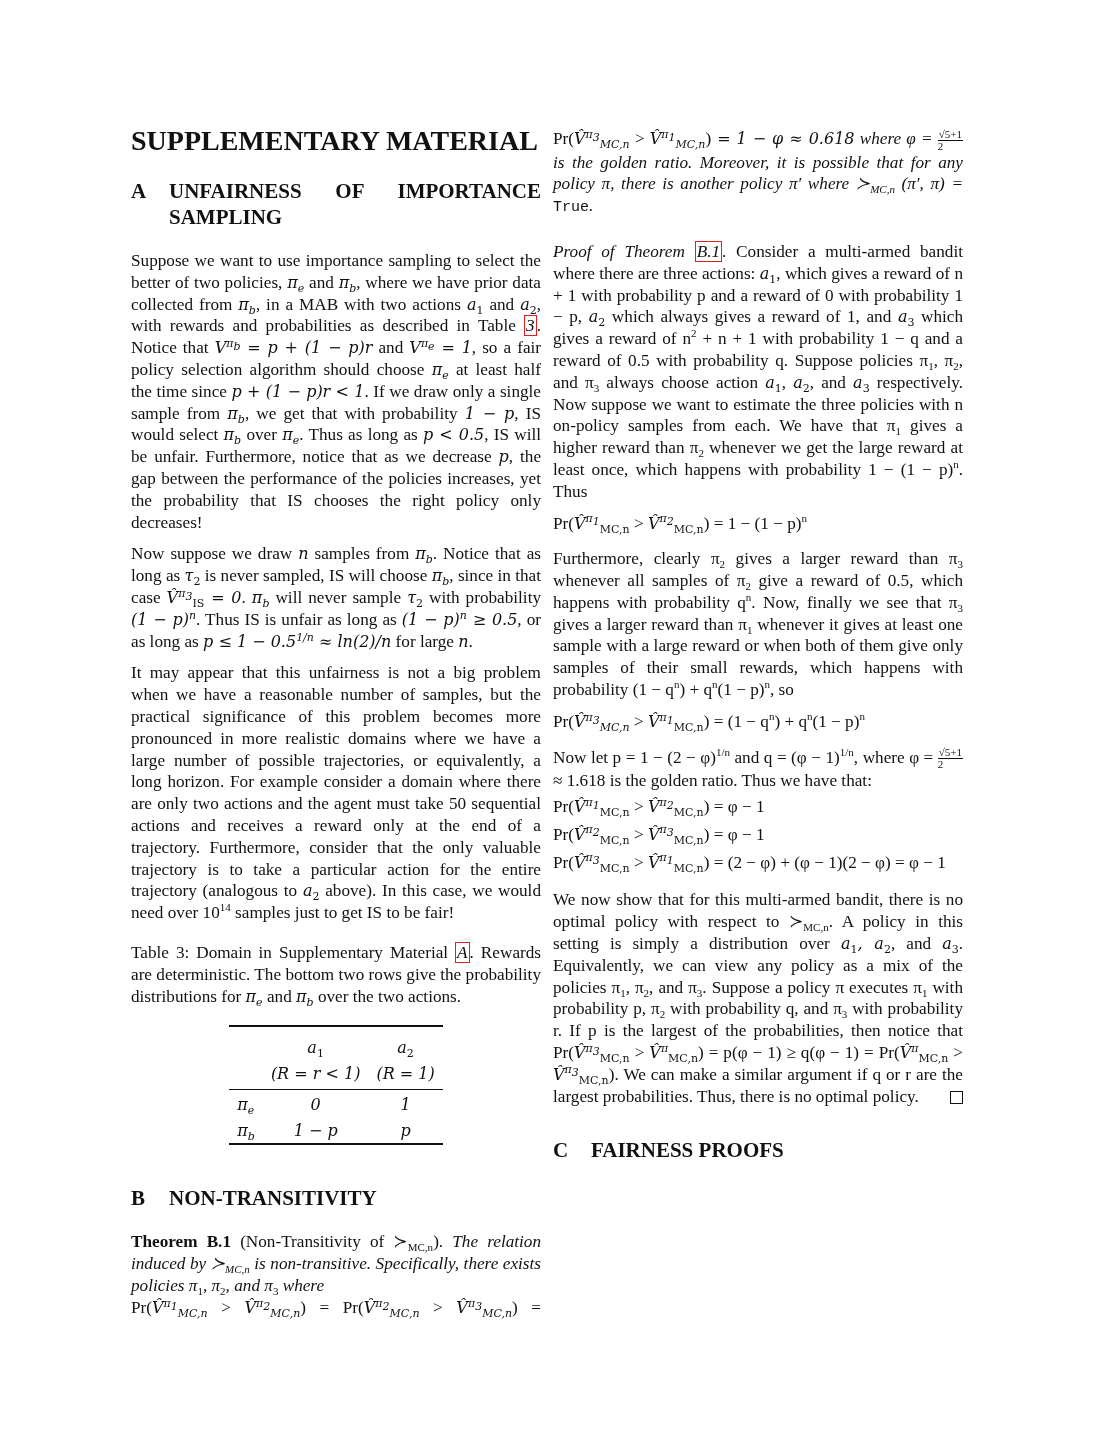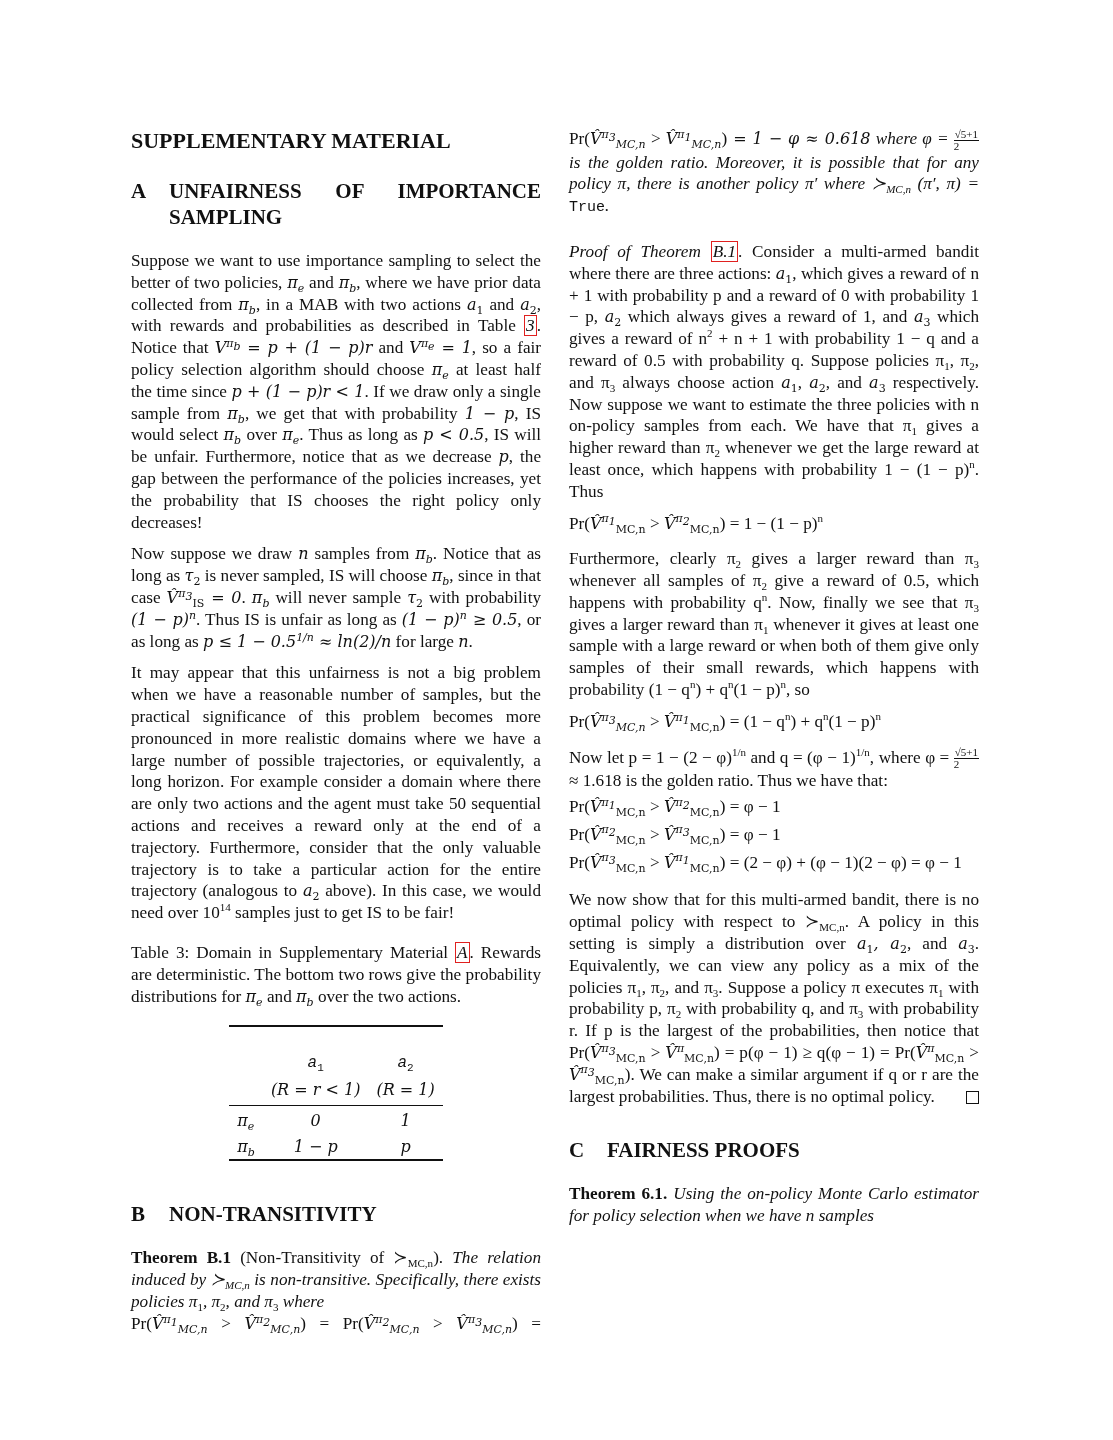--- a/index.html
+++ b/index.html
@@ -3,42 +3,42 @@
 <meta charset="utf-8">
 <style>
   html, body { margin: 0; padding: 0; background: #ffffff; }
   body {
     width: 1113px; height: 1440px; position: relative; overflow: hidden;
     font-family: "Liberation Serif", "DejaVu Serif", serif;
     color: #111; font-size: 17.2px; line-height: 21.8px;
   }
   .col { position: absolute; top: 128px; width: 410px; }
   .col.left { left: 131px; }
-  .col.right { left: 569px; }
+  .col.right { left: 553px; }
   p { margin: 0 0 10px 0; text-align: justify; hyphens: auto; }
   .just-last { text-align-last: justify; }
-  h1.suppl { font-size: 22px; font-weight: bold; margin: 0 0 24px 0; line-height: 26px; }
+  h1.suppl { font-size: 28px; font-weight: bold; margin: 0 0 24px 0; line-height: 26px; }
   h2.sec { font-size: 21px; font-weight: bold; margin: 0 0 20px 0; line-height: 26px; display: flex; }
   h2.sec .num { width: 38px; flex: 0 0 38px; }
   h2.sec .title { flex: 1; }
   h2.sec.justified .title { text-align: justify; text-align-last: left; }
   i, .it { font-style: italic; }
   .m { font-style: italic; font-family: "DejaVu Serif", "Liberation Serif", serif; font-size: 16px; }
   .rm { font-style: normal; }
   sub, sup { font-size: 11px; line-height: 0; }
   .ref { border: 1.5px solid #e0201f; padding: 0 1px; font-style: italic; }
   .eq { text-align: left; margin: 8px 0 14px 0; font-family: "Liberation Serif", serif; }
   .caption { margin-top: 18px; }
   table.dom {
     border-collapse: collapse; margin: 18px auto 0 auto; font-size: 16px;
     border-top: 2px solid #111; border-bottom: 2px solid #111;
   }
   table.dom th, table.dom td { padding: 2px 8px; text-align: center; font-weight: normal; }
   table.dom thead tr.r2 th { border-bottom: 1.2px solid #111; padding-bottom: 4px; }
-  table.dom thead tr.r1 th { padding-top: 26px; font-family: Liberation Mono, monospace; }
+  table.dom thead tr.r1 th { padding-top: 10px; }
   table.dom td.rowh { text-align: left; font-style: italic; }
   table.dom tbody tr:first-child td { padding-top: 4px; margin-top: 11px; }
   table.dom tbody tr:last-child td { }
   .qed { display: inline-block; width: 11px; height: 11px; border: 1.2px solid #111; float: right; margin-top: 5px; }
   .bold { font-weight: bold; }
   .tt { font-family: "Liberation Mono", "DejaVu Sans Mono", monospace; font-style: normal; font-size: 15px; }
   .frac { display: inline-block; vertical-align: middle; text-align: left; font-size: 11px; line-height: 11px; font-style: normal; }
   .frac span { display: block; }
   .frac .top { border-bottom: 1px solid #111; padding: 0 1px; }
 </style>
@@ -114,14 +114,13 @@
   <div class="eq" style="margin:6px 0 6px 0;">Pr(<span class="m">V̂<sup>π<sub>2</sub></sup><sub class="rm">MC,n</sub></span> &gt; <span class="m">V̂<sup>π<sub>3</sub></sup><sub class="rm">MC,n</sub></span>)<span> = φ − 1</span></div>
   <div class="eq" style="margin:6px 0 16px 0;">Pr(<span class="m">V̂<sup>π<sub>3</sub></sup><sub class="rm">MC,n</sub></span> &gt; <span class="m">V̂<sup>π<sub>1</sub></sup><sub class="rm">MC,n</sub></span>)<span> = (2 − φ) + (φ − 1)(2 − φ) = φ − 1</span></div>
 
   <p><span>We now show that for this multi-armed bandit, there is no optimal policy with respect to ≻</span><sub>MC,n</sub><span>. A policy in this setting is simply a distribution over </span><span class="m">a<sub class="rm">1</sub>, a<sub class="rm">2</sub></span><span>, and </span><span class="m">a<sub class="rm">3</sub></span><span>. Equivalently, we can view any policy as a mix of the policies π</span><sub>1</sub><span>, π</span><sub>2</sub><span>, and π</span><sub>3</sub><span>. Suppose a policy π executes π</span><sub>1</sub><span> with probability p, π</span><sub>2</sub><span> with probability q, and π</span><sub>3</sub><span> with probability r. If p is the largest of the probabilities, then notice that Pr(</span><span class="m">V̂<sup>π<sub>3</sub></sup><sub class="rm">MC,n</sub></span> &gt; <span class="m">V̂<sup>π</sup><sub class="rm">MC,n</sub></span><span>) = p(φ − 1) ≥ q(φ − 1) = Pr(</span><span class="m">V̂<sup>π</sup><sub class="rm">MC,n</sub></span> &gt; <span class="m">V̂<sup>π<sub>3</sub></sup><sub class="rm">MC,n</sub></span><span>). We can make a similar argument if q or r are the largest probabilities. Thus, there is no optimal policy.</span><span class="qed"></span></p>
 
   <h2 class="sec" style="margin-top:30px;">
     <span class="num">C</span>
     <span class="title">FAIRNESS PROOFS</span>
   </h2>
 
-  <p><span class="bold">Theorem 6.1.</span><i> Using the on-policy Monte Carlo estimator for policy selection when we have n samples</i></p>
 </div>
 
 </body></html>

